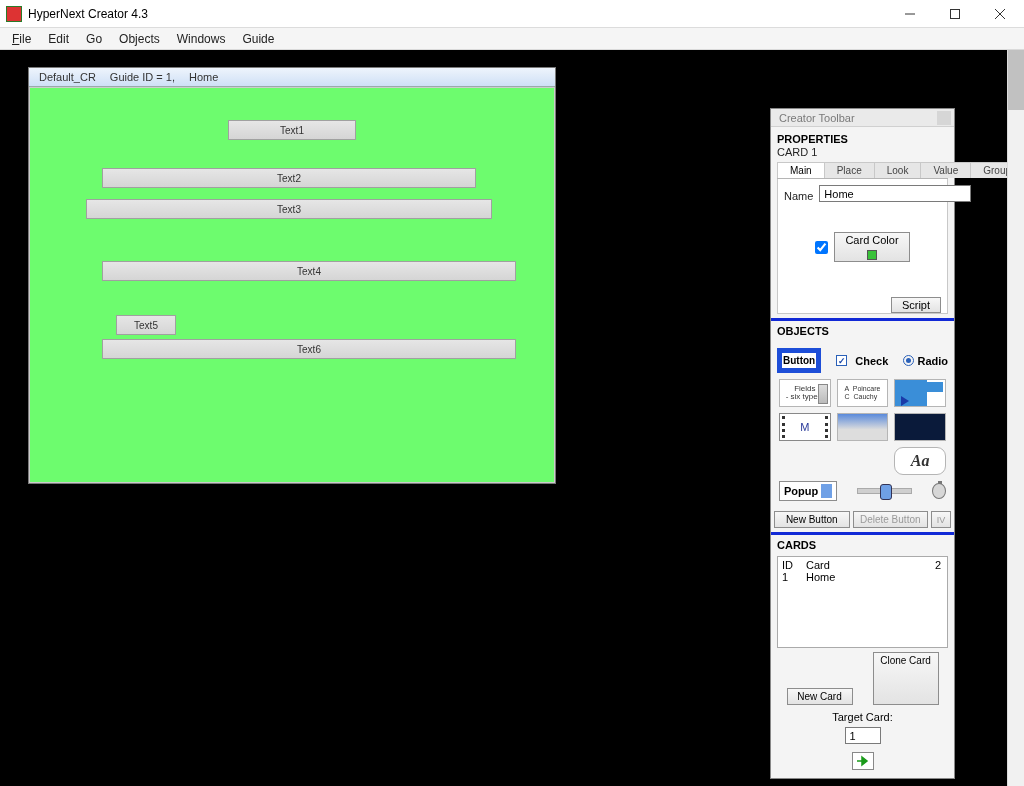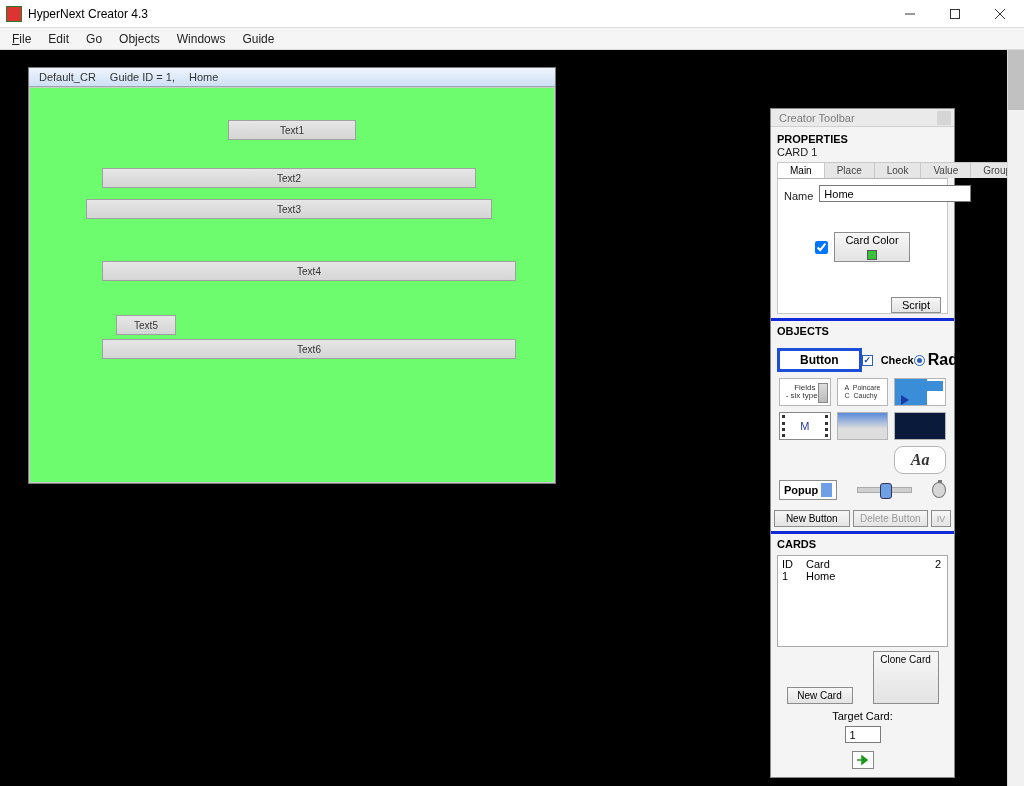--- a/index.html
+++ b/index.html
@@ -44,25 +44,25 @@
   .row { display: flex; align-items: flex-end; gap: 6px; }
   .lbl { width: 36px; font-size: 11px; color: #222; }
   .txtin { flex: 1; border: 1px solid #7a7a7a; height: 17px; font-size: 11px; padding: 0 4px; }
   .row2 { display: flex; align-items: center; justify-content: center; gap: 6px; margin-top: 30px; }
   .btn { border: 1px solid #8d8d8d; background: linear-gradient(#f7f7f7, #e3e3e3); font-size: 11px; padding: 1px 10px; display: inline-flex; align-items: center; gap: 4px; flex-direction: column; }
   .swatch { width: 10px; height: 10px; background: #3ac23a; border: 1px solid #555; }
   .script-row { text-align: right; margin-top: 35px; }
 
   .obj-body { padding: 4px 6px 6px; background: #f4f4f4; }
   .obj-row { display: flex; align-items: center; justify-content: space-between; margin: 2px 0 6px; }
-  .obj-btn { border: 3px solid #1d4ed8; background: #fff; font-size: 12px; font-weight: 700; padding: 2px 20px; }
+  .obj-btn { border: 5px solid #1d4ed8; background: #fff; font-size: 10px; font-weight: 700; padding: 2px 1px; }
   .chk { display: flex; align-items: center; gap: 8px; font-size: 11px; font-weight: 700; }
   .chkbox { width: 11px; height: 11px; border: 1px solid #2a60b8; background: #fff; display: inline-flex; align-items: center; justify-content: center; }
   .chkbox::after { content: "✓"; font-size: 9px; color: #1645a8; }
-  .rad { display: flex; align-items: center; gap: 3px; font-size: 16px; font-weight: 700; }
+  .rad { display: flex; align-items: center; gap: 3px; font-size: 11px; font-weight: 700; }
   .radio-dot { width: 11px; height: 11px; border: 1px solid #2a60b8; border-radius: 50%; display: inline-flex; align-items: center; justify-content: center; }
   .radio-dot::after { content: ""; width: 5px; height: 5px; border-radius: 50%; background: #2a60b8; }
 
   .obj-grid { display: grid; grid-template-columns: repeat(3, 1fr); gap: 6px; margin: 2px 2px 6px; }
   .og { height: 28px; border: 1px solid #b5b5b5; background: #fff; display: flex; align-items: center; justify-content: center; font-size: 9px; color: #333; position: relative; }
   .og.fields { flex-direction: column; line-height: 1; font-size: 8px; }
   .og.fields::after { content: ""; position: absolute; right: 2px; top: 4px; width: 8px; height: 18px; background: linear-gradient(#ddd,#bbb); border: 1px solid #888; }
   .og.list { font-size: 7px; line-height: 1.1; text-align: left; padding: 1px 2px; }
   .og.prog { background: linear-gradient(to right, #3a8ed8 65%, #fff 65%); }
   .og.play::after { content: ""; width: 0; height: 0; border-left: 8px solid #1a3aa8; border-top: 5px solid transparent; border-bottom: 5px solid transparent; position: absolute; left: 6px; top: 16px; }

